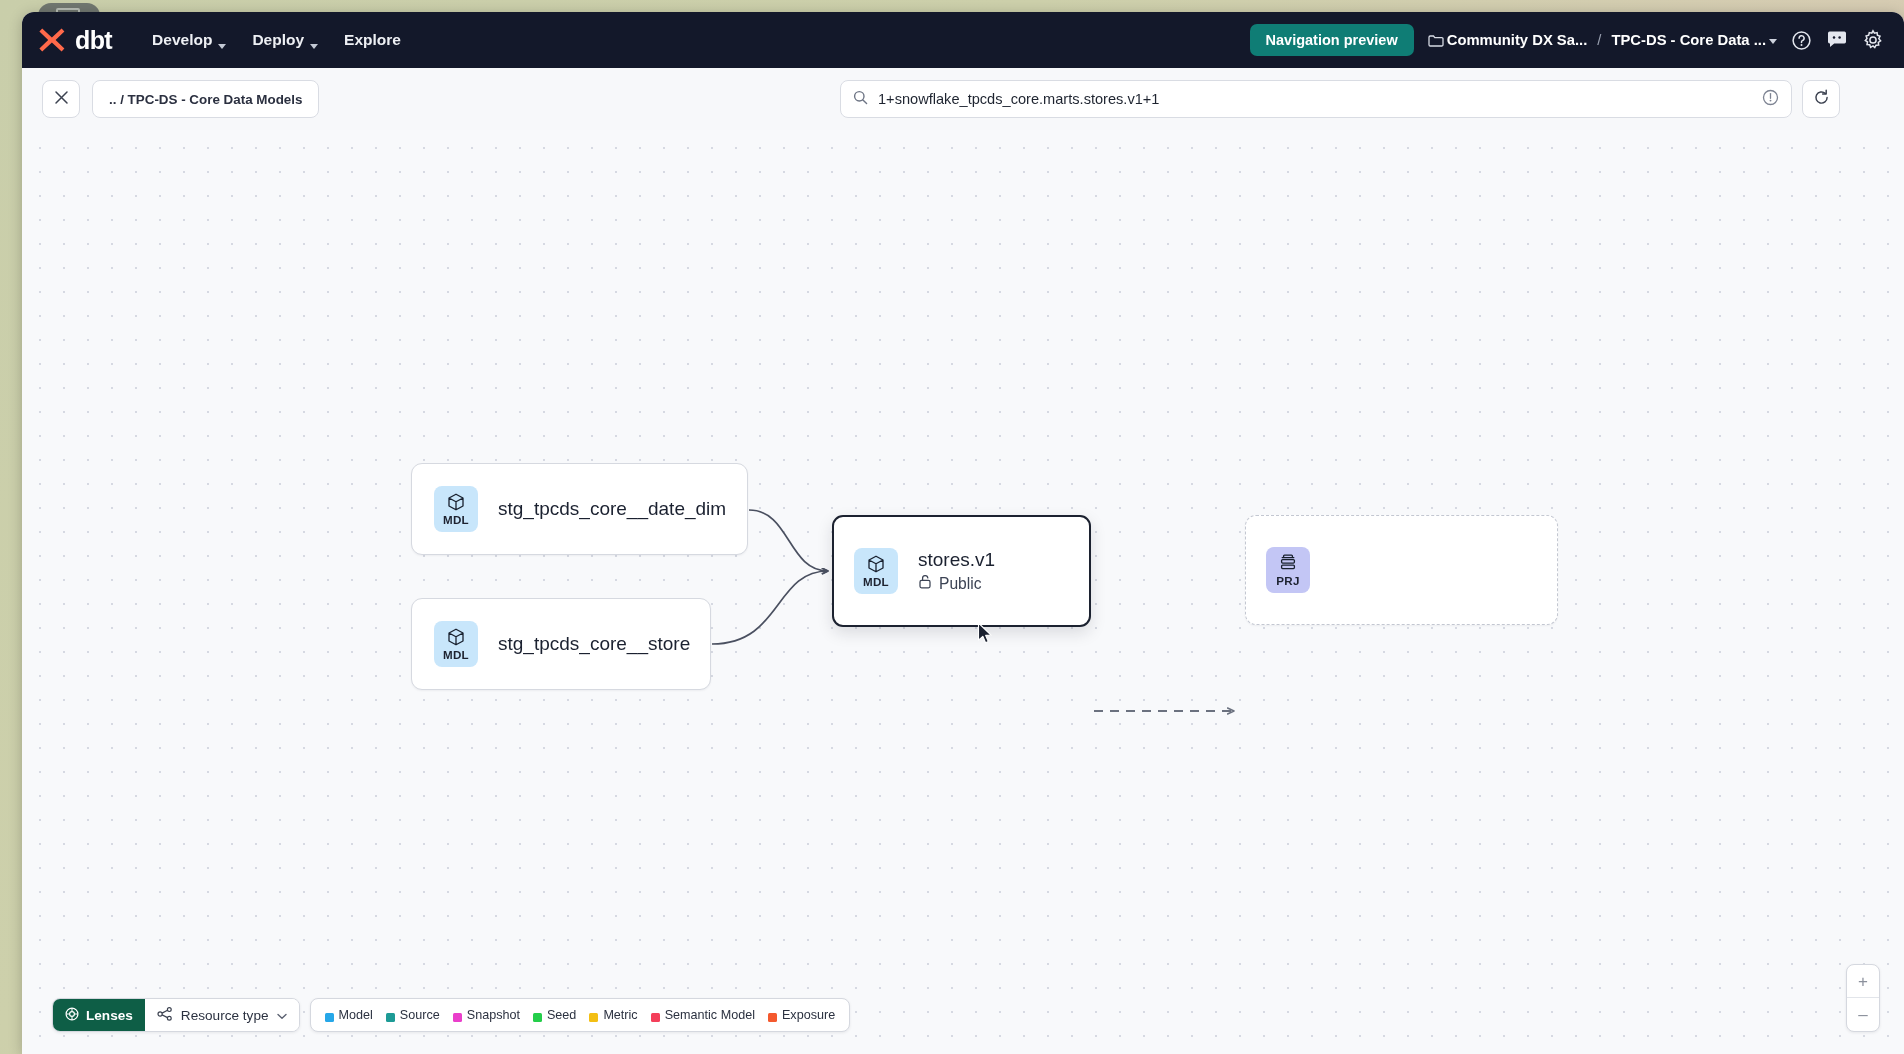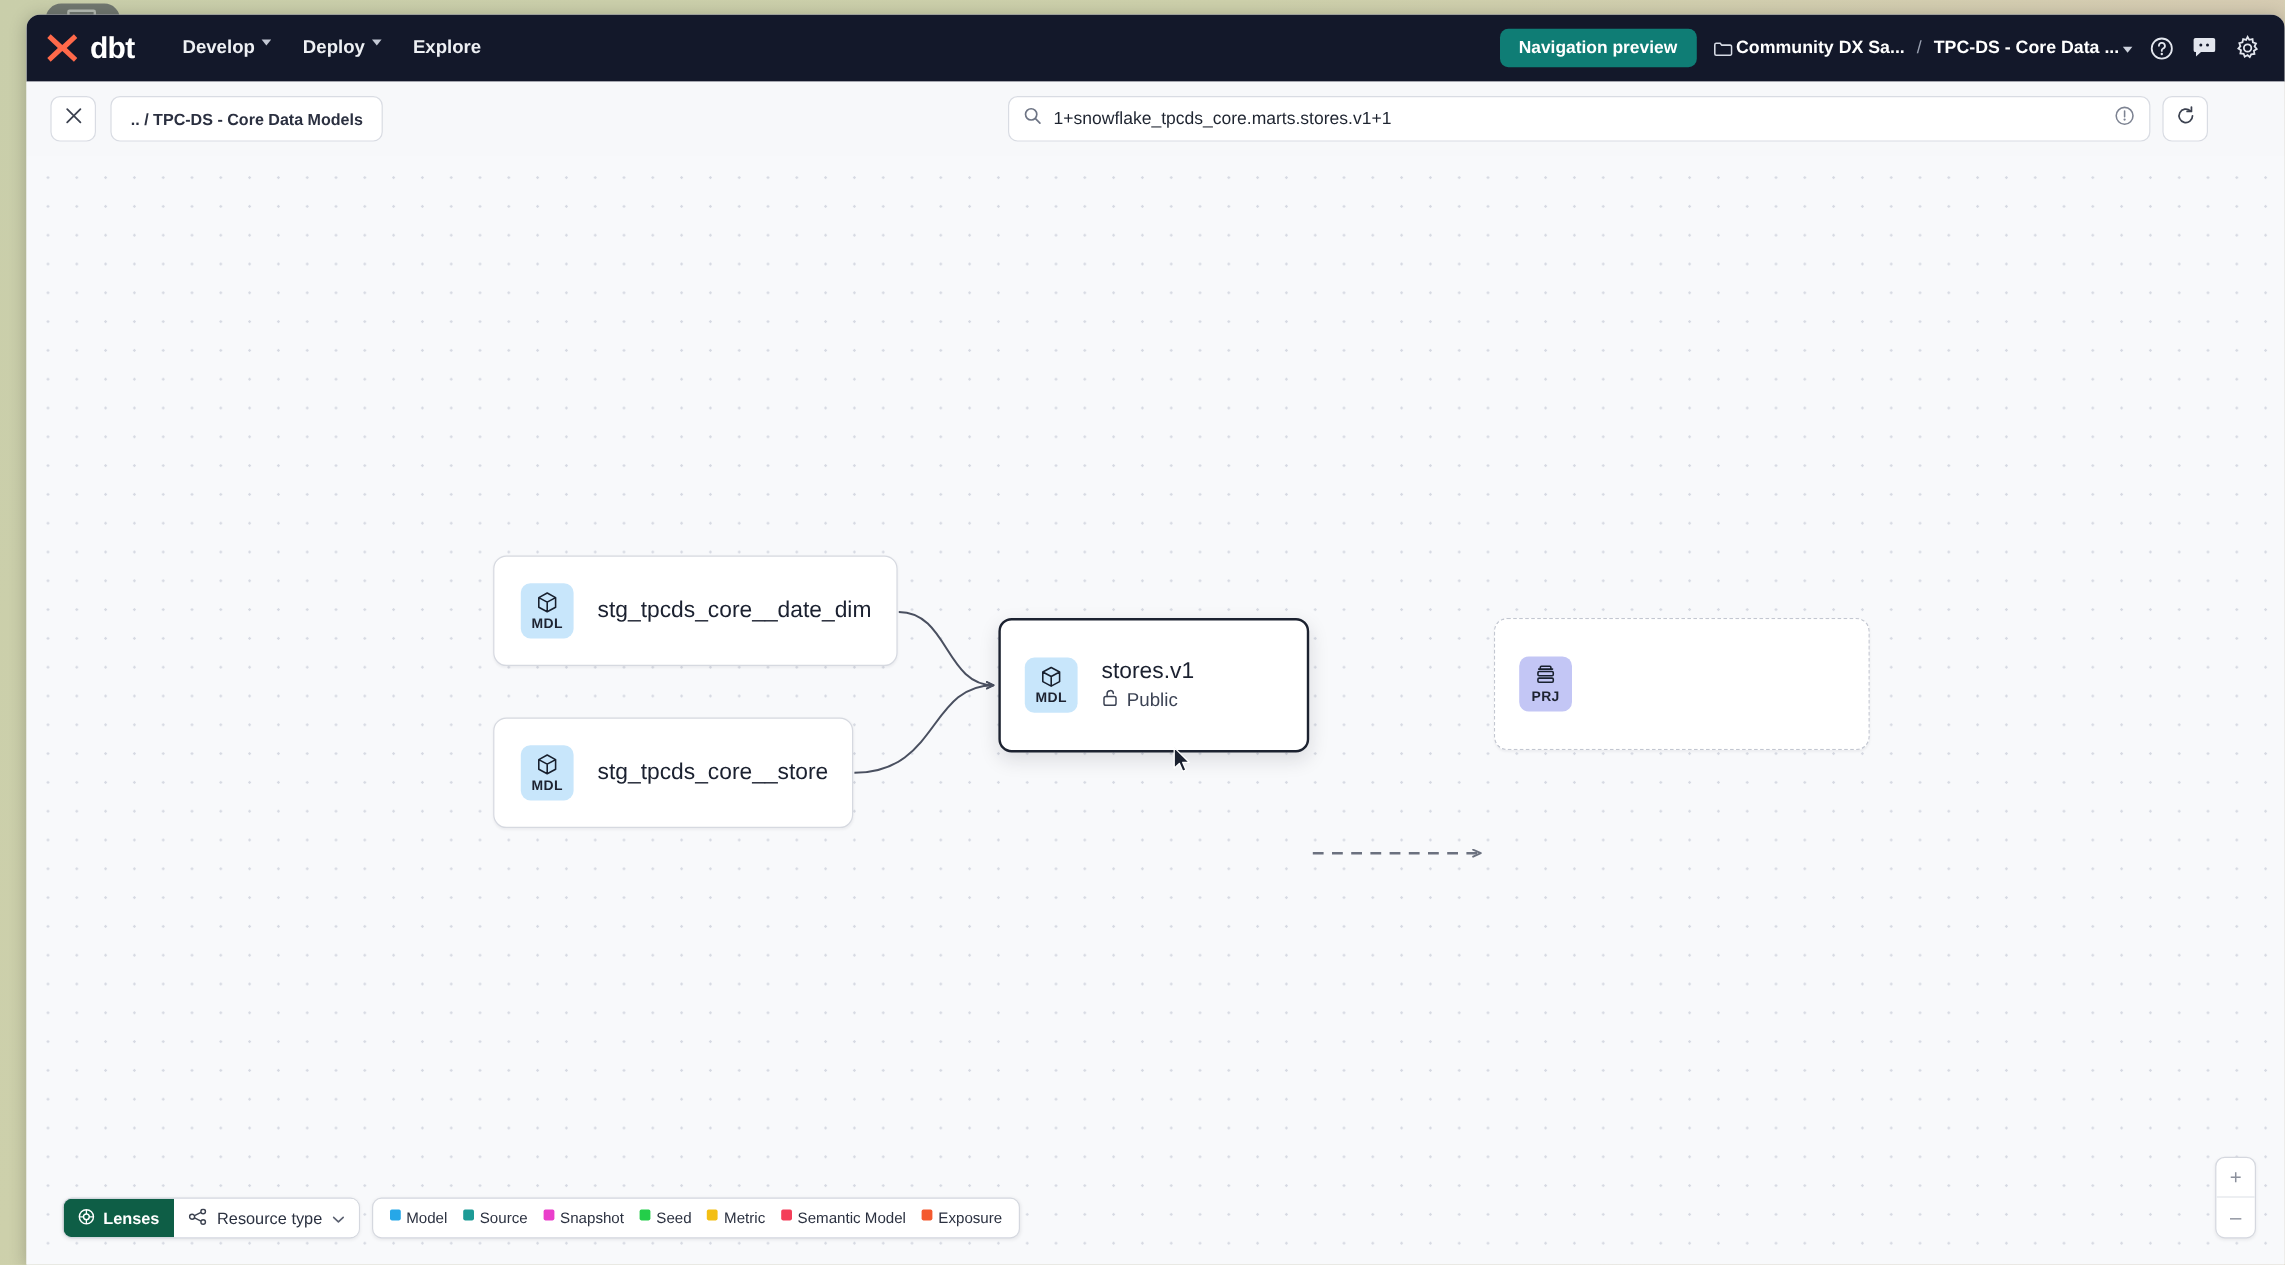--- a/index.html
+++ b/index.html
@@ -42,21 +42,21 @@
     padding: 0 20px 0 16px;
   }
   .logo-wrap { display: flex; align-items: center; gap: 9px; margin-right: 30px; }
   .dbt-x { width: 28px; height: 26px; position: relative; }
   .dbt-x svg { display:block; }
   .dbt-word { color: #ffffff; font-size: 25px; font-weight: 700; letter-spacing: -.6px; }
 
   .nav-item {
     color: #eef0f4; font-size: 15.5px; font-weight: 600;
     padding: 7px 10px; margin-right: 6px;
-    display: flex; align-items: flex-start; gap: 6px;
+    display: flex; align-items: flex-end; gap: 6px;
     border-radius: 6px; cursor: pointer; white-space: nowrap;
   }
   .chev {
     width: 0; height: 0; border-left: 4.5px solid transparent;
     border-right: 4.5px solid transparent; border-top: 5px solid #c3c8d4;
     margin-top: 2px;
   }
   #topbar-right {
     margin-left: auto; display: flex; align-items: center; gap: 14px; text-align: right;
   }
@@ -185,21 +185,21 @@
   #resource-type-btn {
     background: #ffffff; color: #2b3140;
     display: flex; align-items: center; gap: 8px;
     padding: 0 12px; font-size: 13.6px; font-weight: 500; cursor: pointer;
   }
   #legend {
     height: 34px; border: 1px solid #d5d8df; border-radius: 8px; background: #ffffff;
     display: flex; align-items: center; gap: 13px; padding: 0 14px;
     box-shadow: 0 1px 3px rgba(20,25,40,.08);
   }
-  .legend-item { display: flex; align-items: flex-start; gap: 5px; white-space: nowrap; }
+  .legend-item { display: flex; align-items: flex-end; gap: 5px; white-space: nowrap; }
   .legend-swatch { width: 9px; height: 9px; border-radius: 1.5px; flex: none; }
   .legend-label { font-size: 12.6px; color: #2b3140; font-weight: 500; }
 
   
   #zoom-ctl {
     position: absolute; right: 24px; bottom: 22px;
     width: 34px;
     border: 1px solid #d5d8df; border-radius: 8px; background: #ffffff;
     overflow: hidden; box-shadow: 0 1px 3px rgba(20,25,40,.08);
   }

